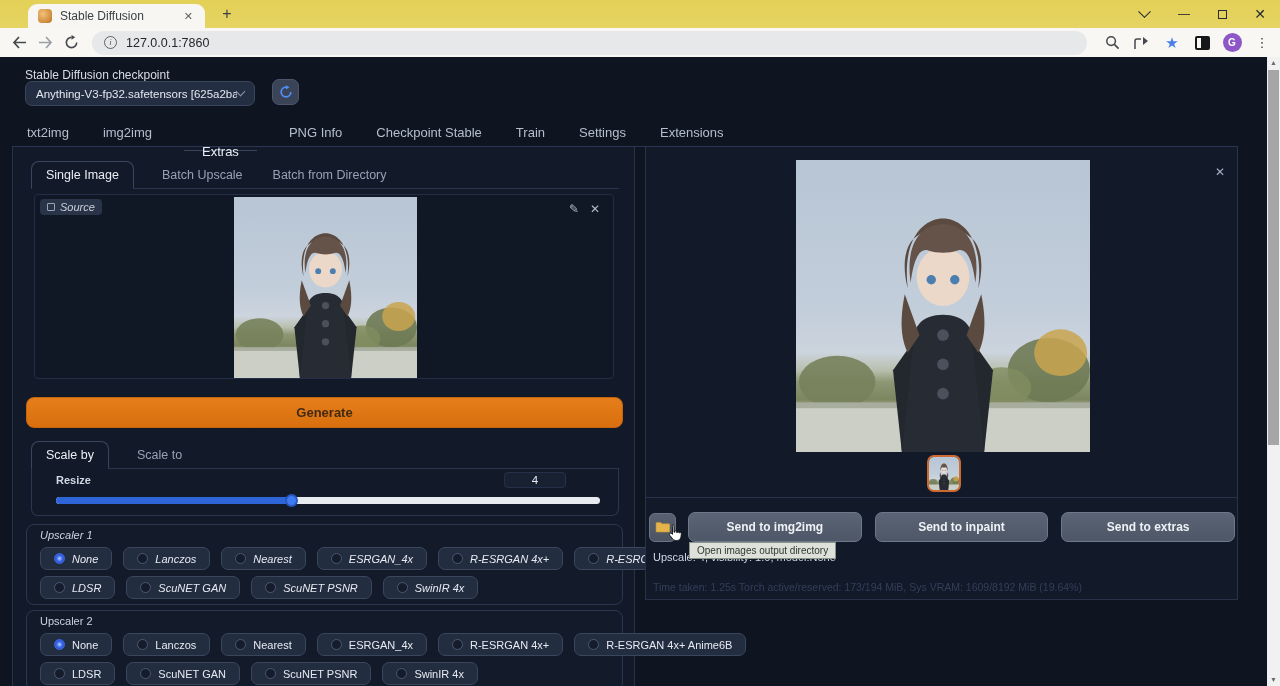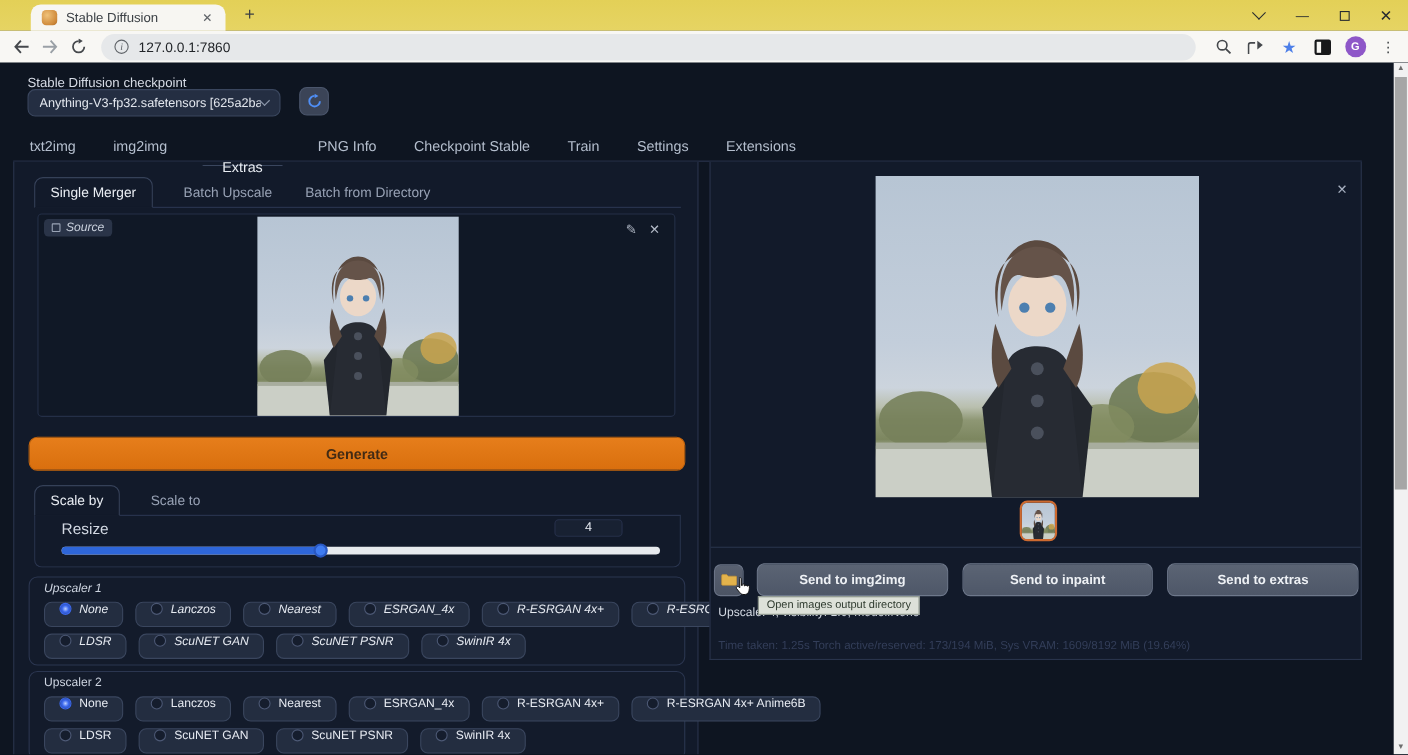--- a/index.html
+++ b/index.html
@@ -97,36 +97,36 @@
 
   #generate-btn { left:13px; top:250px; width:597px; height:31px; border-radius:8px;
     background:linear-gradient(#e67e1b,#d96f0e); border:1px solid #c4650d;
     display:flex; align-items:center; justify-content:center;
     font-size:13px; font-weight:bold; color:rgba(43,32,20,.88); }
 
   #scale-tabs { left:18px; top:294px; width:588px; }
   #scale-box { left:18px; top:322px; width:588px; height:47px; border:1px solid #2b3650; border-top:none;
     border-radius:0 0 7px 7px; padding:3px 14px 0 24px; }
   #resize-row { display:flex; align-items:center; justify-content:space-between; height:16px; }
-  #resize-label { font-size:14px; color:#d3d9e3; }
+  #resize-label { font-size:11px; color:#d3d9e3;font-weight:bold; }
   #resize-value { width:62px; height:16px; background:#182132; border:1px solid #26304a; border-radius:4px;
     font-size:11.5px; color:#e6eaf1; text-align:center; line-height:15px; margin-right:38px; }
   #slider { position:relative; margin-top:5px; height:14px; }
   #slider .track { position:absolute; left:0; right:4px; top:4px; height:7px; border-radius:4px; background:#e7eaee; }
   #slider .fill { position:absolute; left:0; top:4px; height:7px; width:43%; border-radius:4px 0 0 4px; background:#2e66d9; }
   #slider .handle { position:absolute; left:calc(43% - 7px); top:1px; width:13px; height:13px; border-radius:50%;
     background:#3f7bf0; border:2px solid #2857c2; }
 
   .fieldset { position:absolute; left:13px; width:597px; height:81px; border:1px solid #2b3650;
     border-radius:8px; background:#131b2b; padding:4px 13px; }
   #upscaler1 { top:377px;font-style:italic; } #upscaler2 { top:463px; }
   .fieldset .fs-label { font-size:11px; color:#ccd3df; }
   .pill-row { display:flex; gap:11px; margin-top:6px; }
   .pill { height:23px; background:#232d40; border:1px solid #3a465e; border-radius:7px;
-    display:flex; align-items:flex-start; gap:7px; padding:0 13px; }
+    display:flex; align-items:center; gap:7px; padding:0 13px; }
   .pill .radio { width:11px; height:11px; border-radius:50%; background:#151d2d; border:1px solid #4c5874; flex:none; }
   .pill .radio.on { background:radial-gradient(circle at 50% 50%, #bcd0ff 0%, #3b68ee 45%, #24408f 100%); border-color:#3b68ee; }
   .pill span.pl { font-size:11px; color:#e6eaf1; white-space:nowrap; }
 
   
   #result-close { position:absolute; right:12px; top:18px; color:#a7b0c0; font-size:12px; }
   #thumb { position:absolute; left:281px; top:308px; width:34px; height:37px; border:2px solid #cd6a30;
     border-radius:7px; overflow:hidden; }
   #gallery-divider { position:absolute; left:0px; right:0px; top:350px; border-top:1px solid #28334b; }
   #actions { position:absolute; left:3px; right:2px; top:365px; display:flex; align-items:center; }
@@ -254,21 +254,21 @@
         <div class="mtab">PNG Info</div>
         <div class="mtab">Checkpoint Stable</div>
         <div class="mtab">Train</div>
         <div class="mtab">Settings</div>
         <div class="mtab">Extensions</div>
       </div>
     <div class="abs" id="tabs-line"></div>
 
     <div class="abs panel" id="left-col">
       <div class="subtabs" id="img-subtabs">
-          <div class="stab active">Single Merger</div>
+          <div class="stab active">Single Image</div>
           <div class="stab">Batch Upscale</div>
           <div class="stab">Batch from Directory</div>
         </div>
 
       <div class="abs" id="dropzone">
         <div id="source-badge">
           <div class="mini-frame"></div>
           <span>Source</span>
         </div>
         <div class="dz-ic" id="dz-edit">✎</div>

